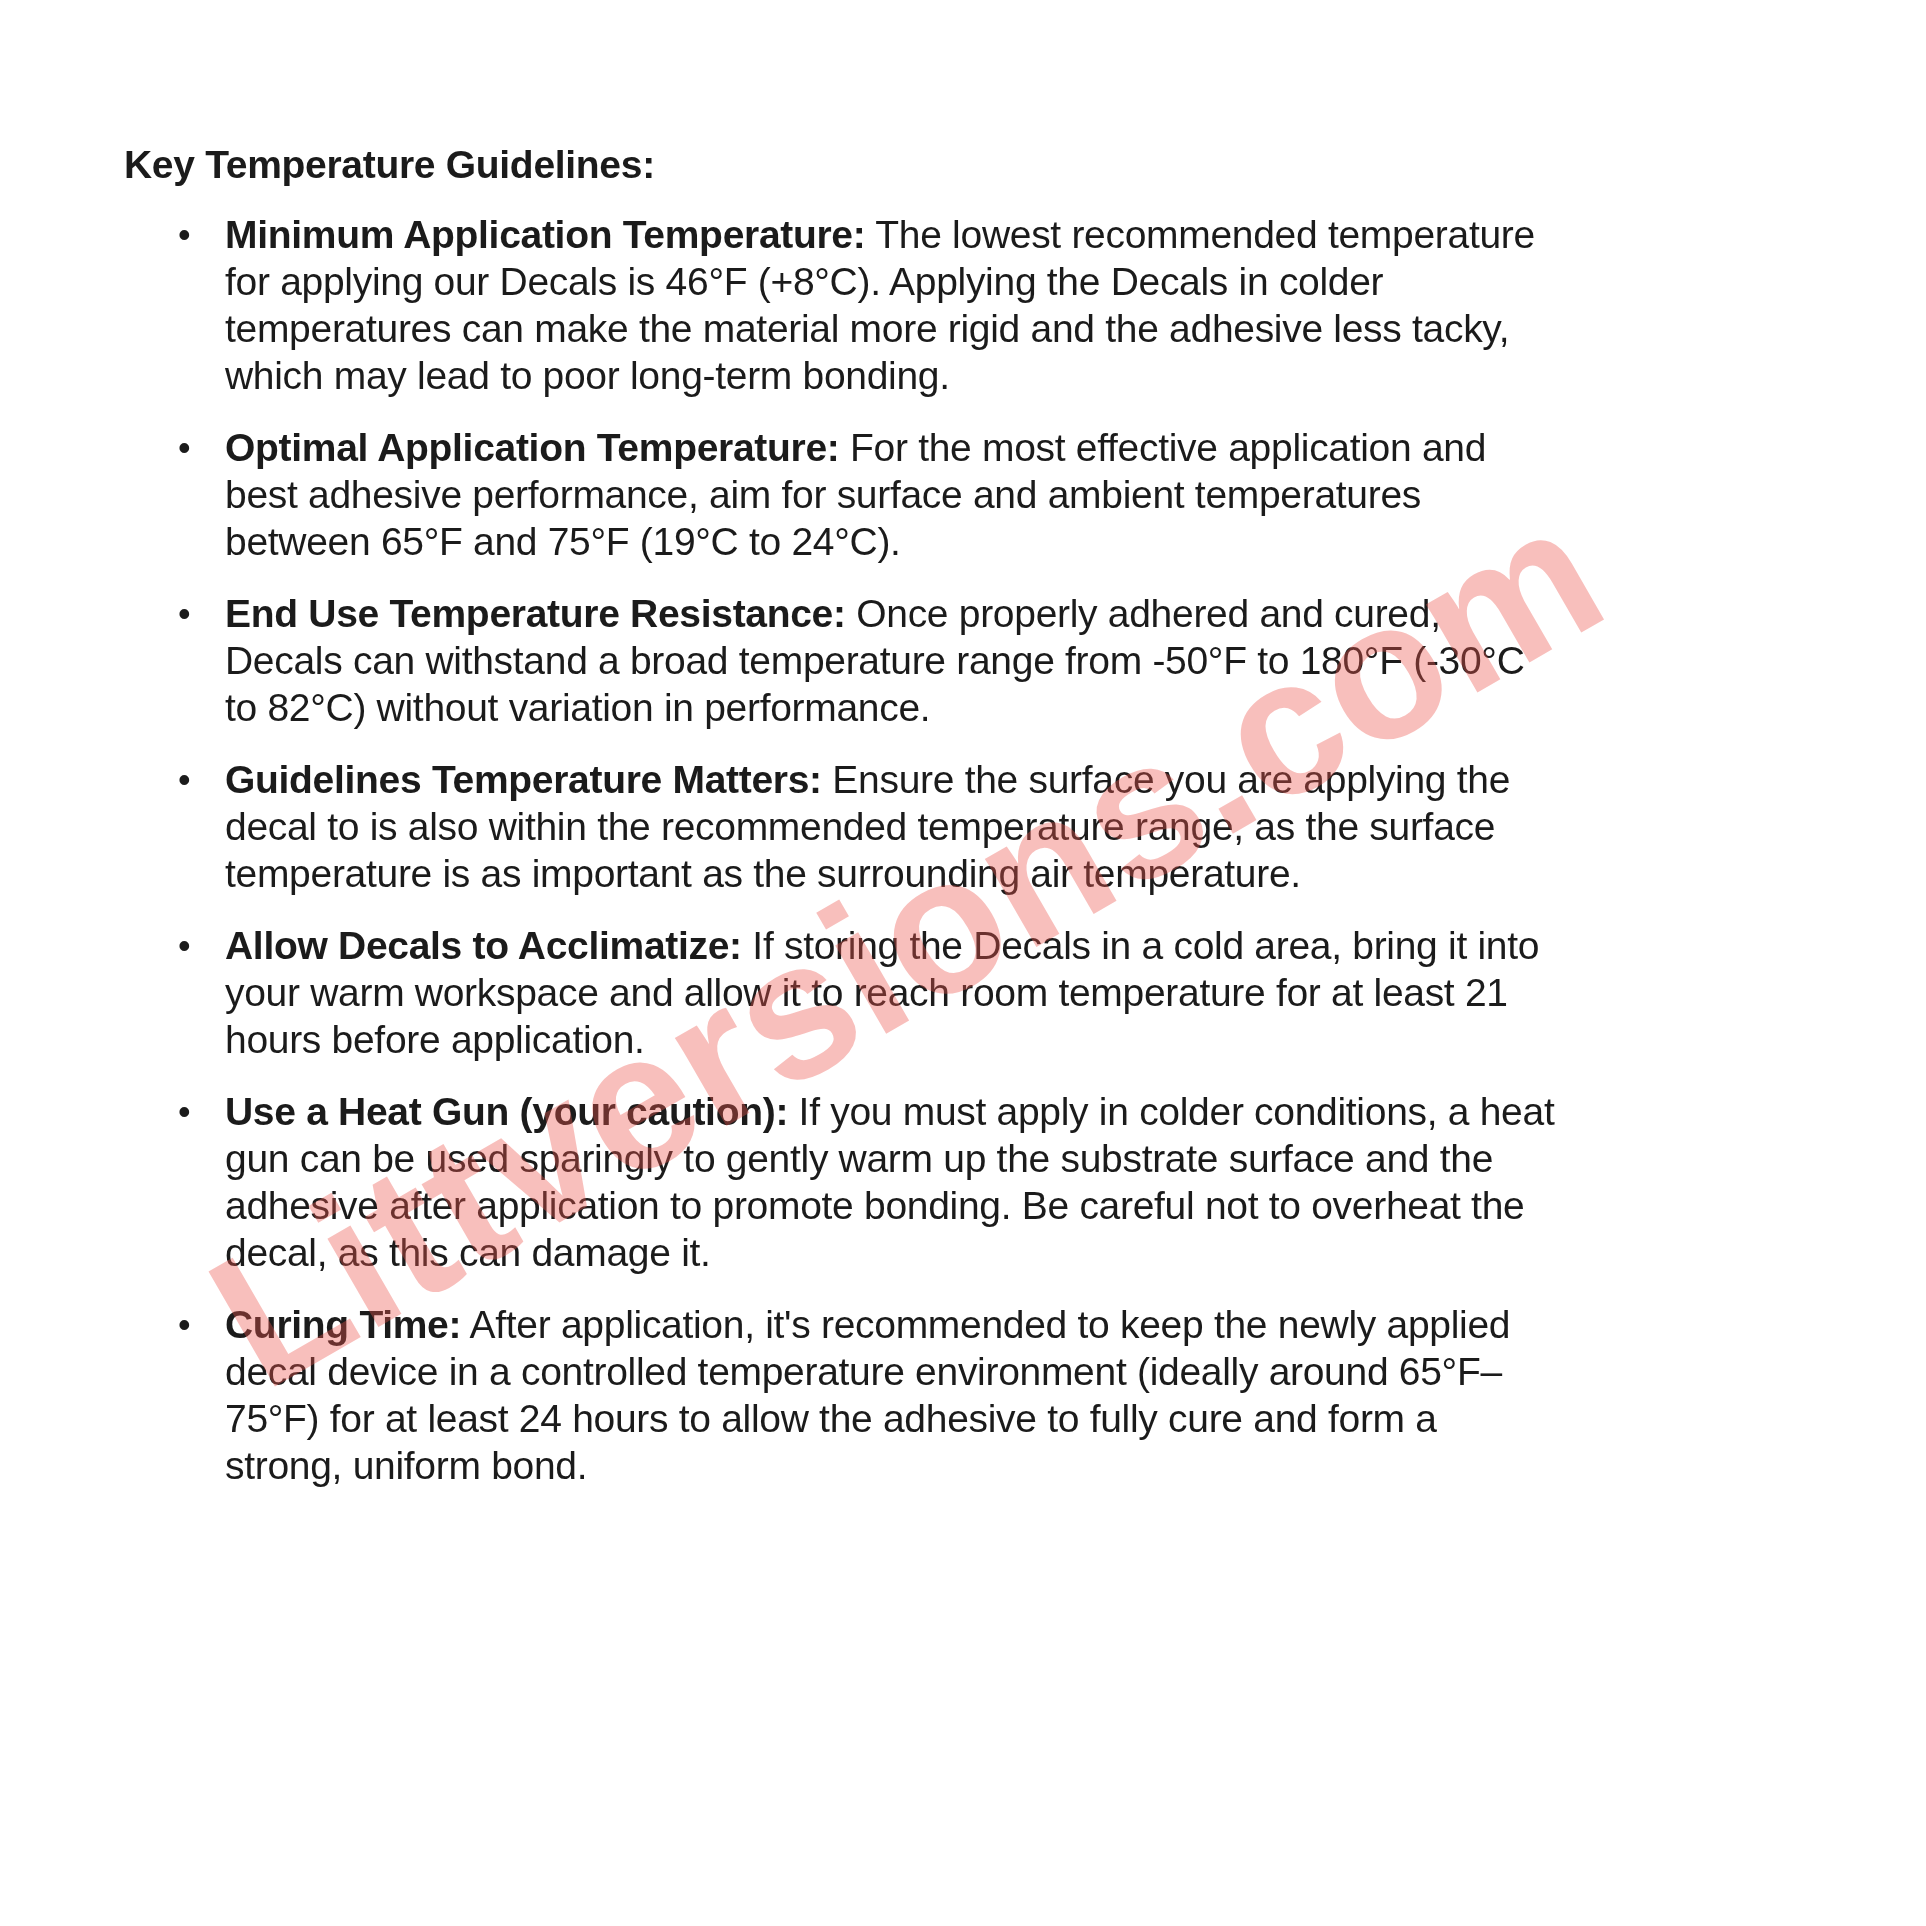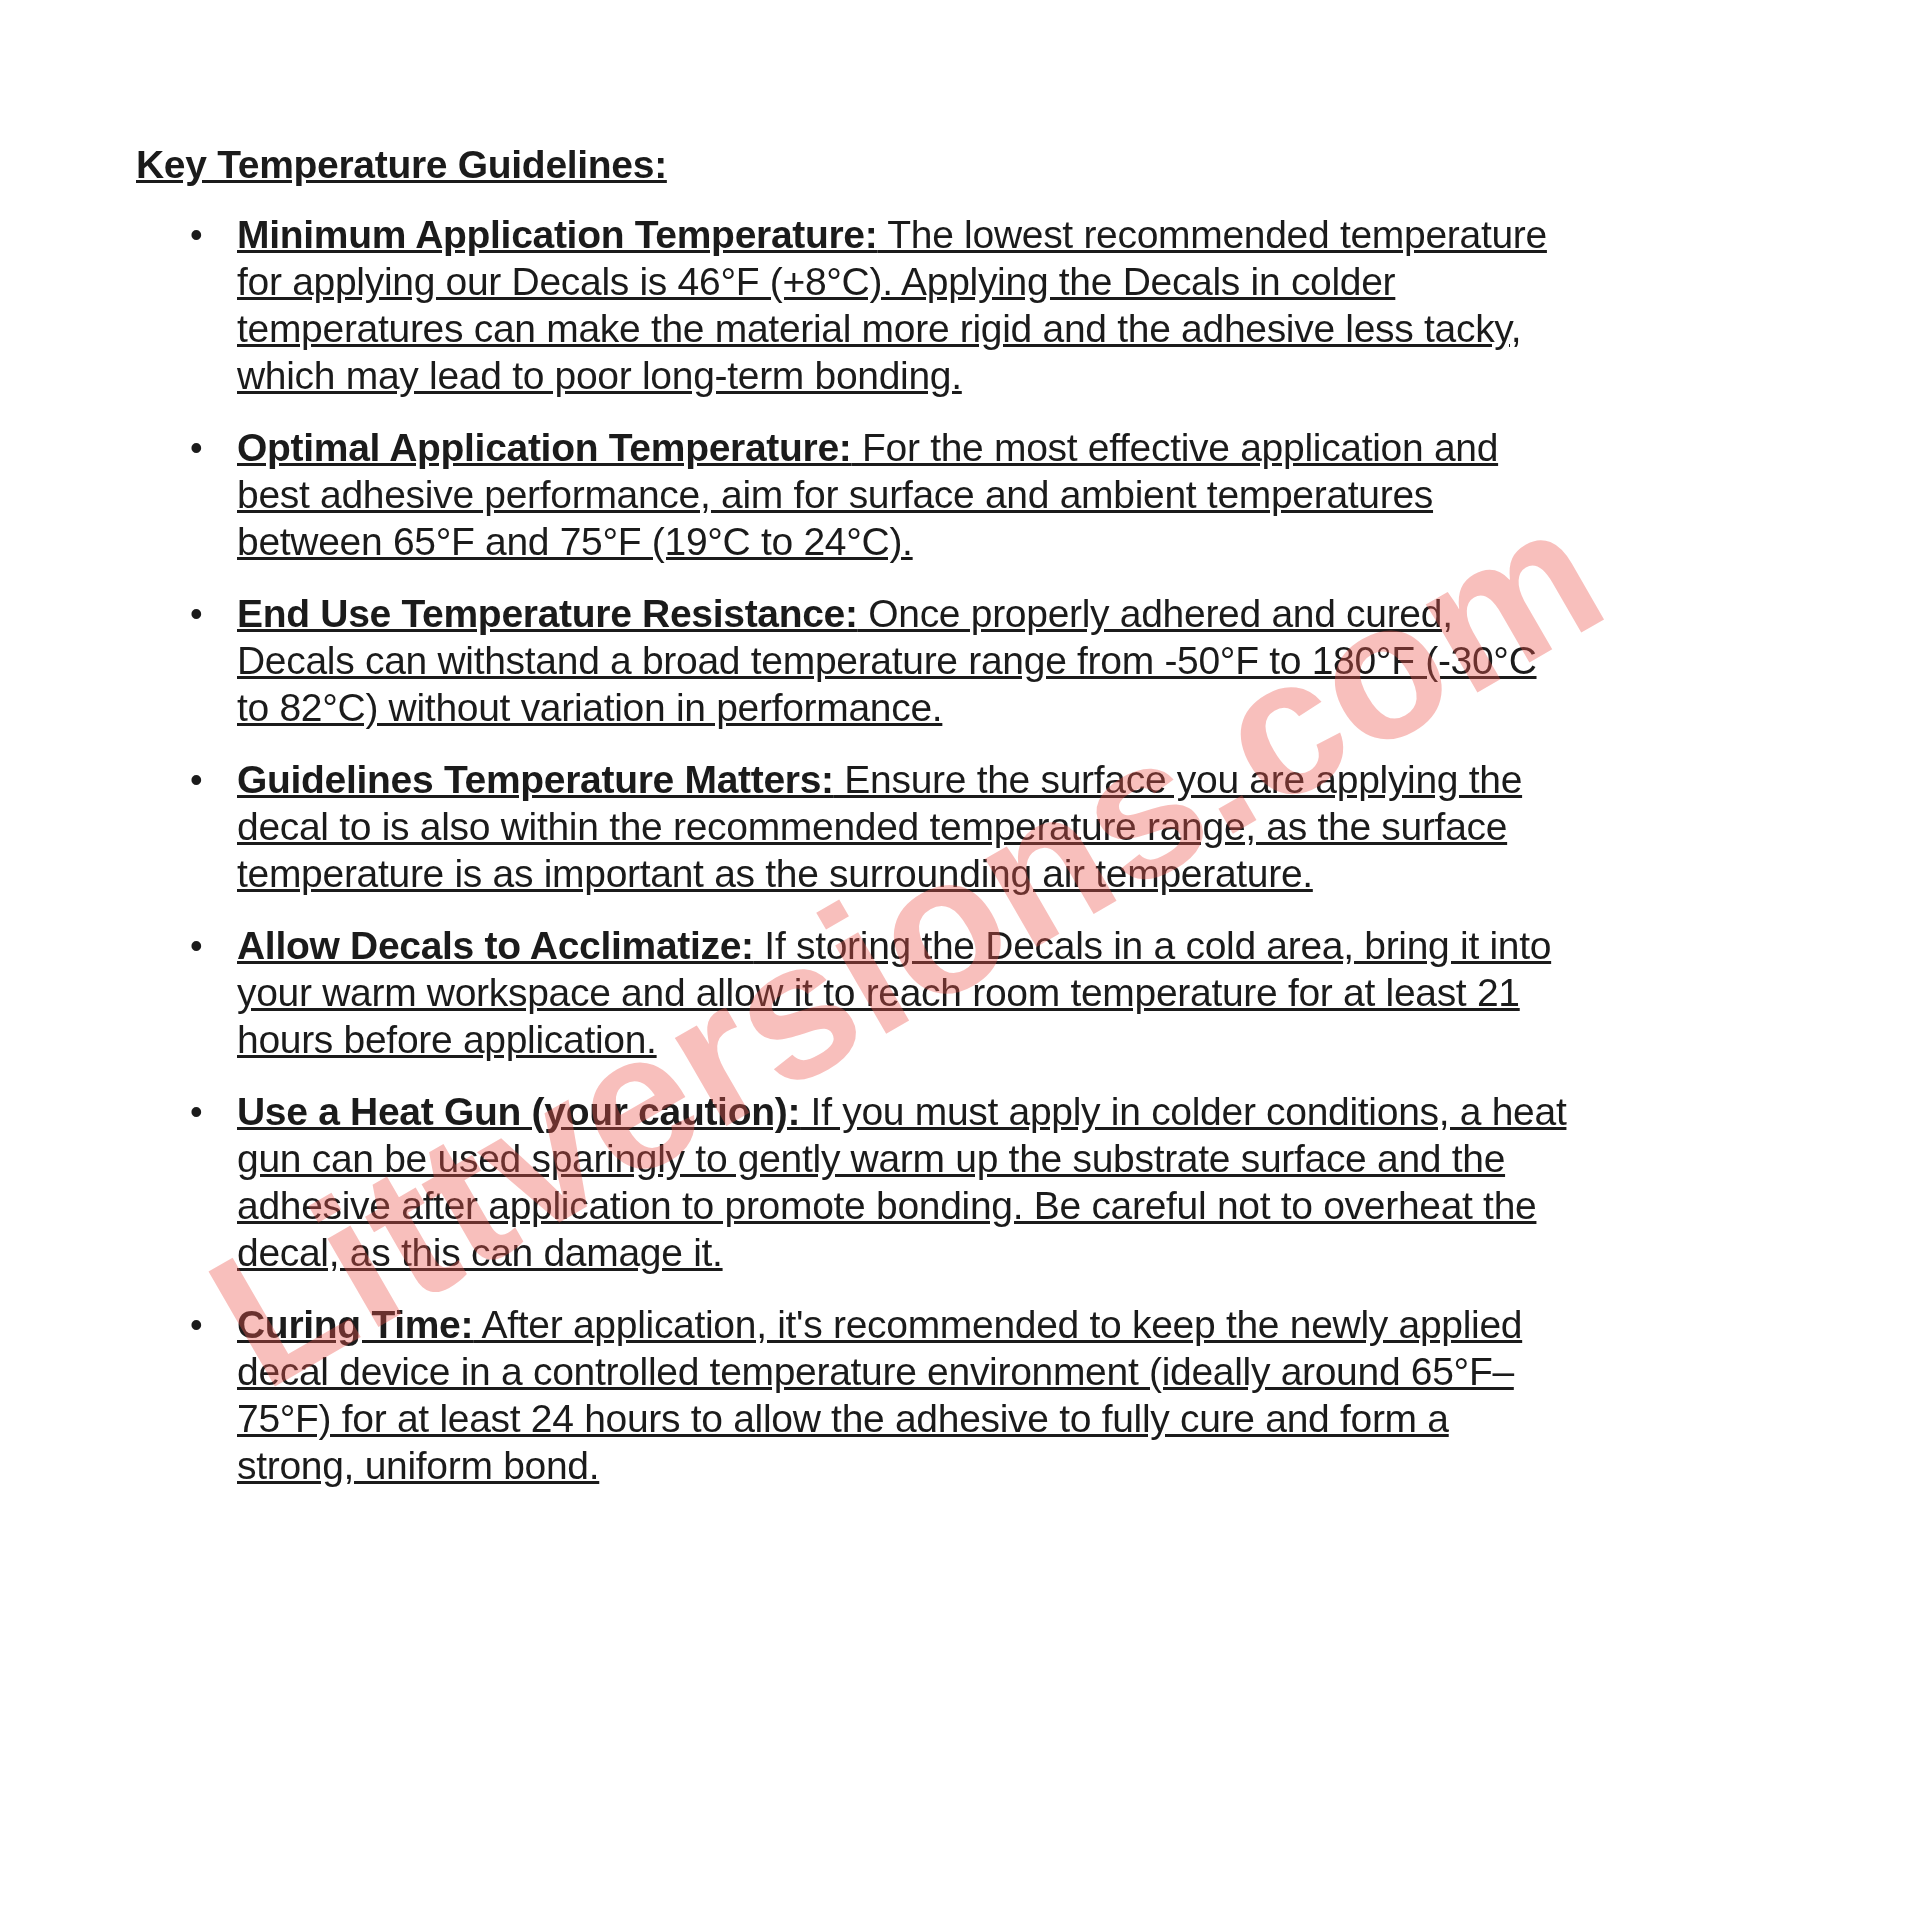--- a/index.html
+++ b/index.html
@@ -7,24 +7,23 @@
     position: relative;
     width: 1927px;
     height: 1927px;
     background: #ffffff;
     overflow: hidden;
     font-family: "Liberation Sans", sans-serif;
     color: #1b1b1b;
   }
   .content {
     position: absolute;
-    left: 136px;
+    left: 124px;
     top: 141px;
     width: 1438px;
-    text-decoration: underline;
   }
   .doc-heading {
     font-size: 39px;
     line-height: 47px;
     font-weight: 700;
     letter-spacing: -0.3px;
     margin: 0 0 23px 0;
   }
   ul.bullets {
     list-style: none;

